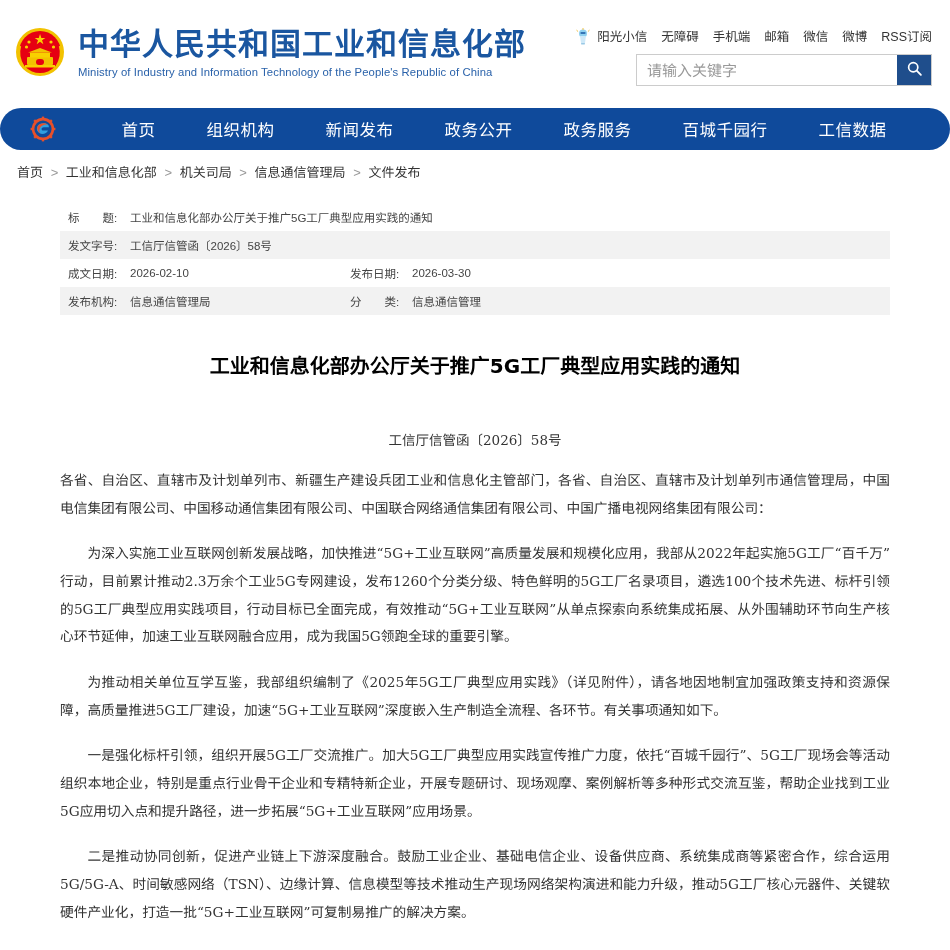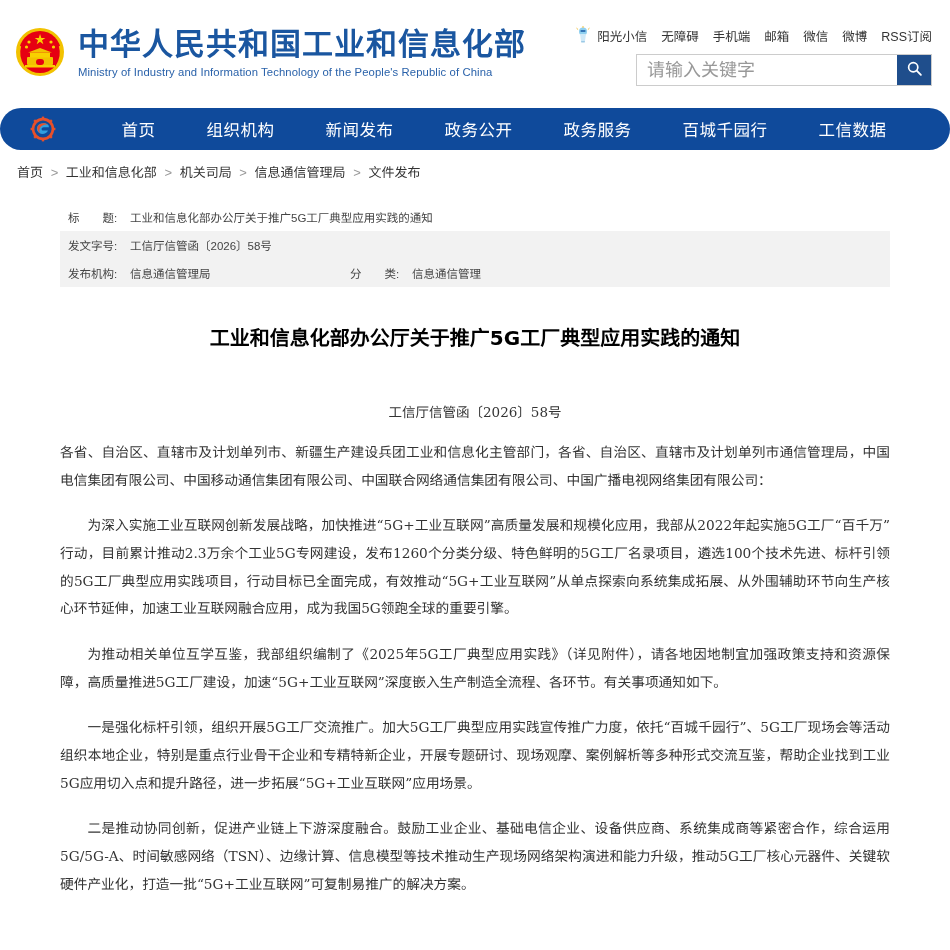--- a/index.html
+++ b/index.html
@@ -48,21 +48,21 @@
     color: #2a62aa;
     letter-spacing: 0.1px;
     white-space: nowrap;
   }
 
   
   .util {
     position: absolute;
     right: 18px; top: 26px;
     display: flex;
-    align-items: flex-start;
+    align-items: flex-end;
     gap: 14px;
     font-size: 12.5px;
     color: #333;
   }
   .util a { color: #333; text-decoration: none; white-space: nowrap; }
   .util .sun-icon {
     width: 16px; height: 17px;
     position: relative;
     margin-right: -8px;
   }
@@ -74,21 +74,21 @@
     width: 296px; height: 32px;
     border: 1px solid #ccc;
     background: #fff;
     display: flex;
     align-items: stretch;
   }
   .search-input {
     flex: 1;
     border: 0; outline: 0;
     padding: 0 10px;
-    font-size: 18px;
+    font-size: 15px;
     color: #333;
     font-family: "Liberation Sans", sans-serif;
     background: transparent;
   }
   .search-input::placeholder { color: #999; }
   .search-btn {
     width: 34px;
     background: #1f4e8c;
     border: 0;
     cursor: pointer;
@@ -312,20 +312,26 @@
   <table class="meta-table">
     <tbody>
       <tr>
         <td class="meta-label">标　　题:</td>
         <td class="meta-value" colspan="3">工业和信息化部办公厅关于推广5G工厂典型应用实践的通知</td>
       </tr>
       <tr class="alt">
         <td class="meta-label">发文字号:</td>
         <td class="meta-value" colspan="3">工信厅信管函〔2026〕58号</td>
       </tr>
+      <tr>
+        <td class="meta-label">成文日期:</td>
+        <td class="meta-value" style="width:220px">2026-02-10</td>
+        <td class="meta-label2">发布日期:</td>
+        <td class="meta-value">2026-03-30</td>
+      </tr>
       <tr class="alt">
         <td class="meta-label">发布机构:</td>
         <td class="meta-value" style="width:220px">信息通信管理局</td>
         <td class="meta-label2">分　　类:</td>
         <td class="meta-value">信息通信管理</td>
       </tr>
     </tbody>
   </table>
 
   <h1 class="doc-title">工业和信息化部办公厅关于推广5G工厂典型应用实践的通知</h1>

